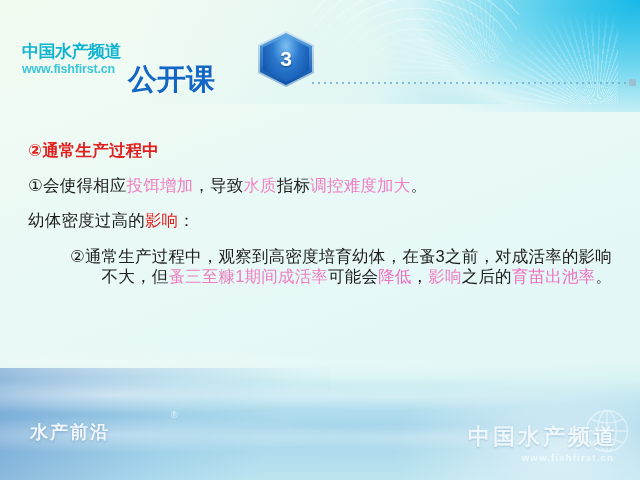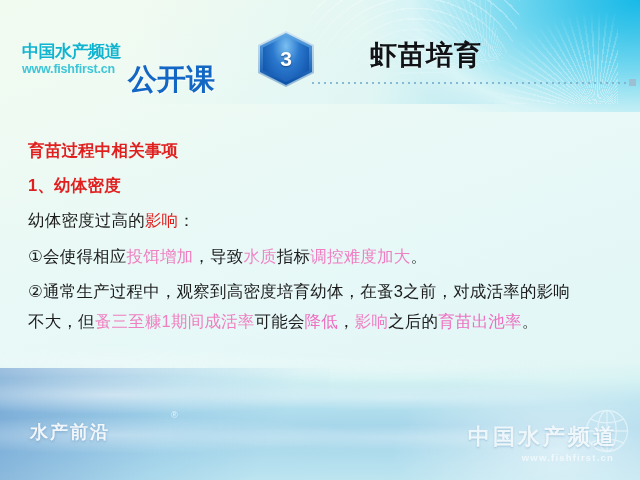--- a/index.html
+++ b/index.html
@@ -175,22 +175,22 @@
     color:#1c1c1c;
     white-space:nowrap;
     margin-bottom:16px;
     letter-spacing:0.2px;
   }
   .line.heading {
     font-weight:bold; color:#e01f1f; font-size:16.5px;
     margin-bottom:18px;
   }
   .line.sub { margin-bottom:19px; }
-  .line.para { margin-bottom:13px; }
-  .line.para2 { margin-bottom:16px; }
+  .line.para { margin-bottom:4px;text-align:right; }
+  .line.para2 { margin-bottom:16px;text-align:right; }
   .r  { color:#e01f1f; }
   .p1 { color:#ef7fc0; }
   .p2 { color:#f07ec4; }
   .p3 { color:#ee6fc0; }
   .p4 { color:#ef86c6; }
 
   
   .wm-left {
     position:absolute; left:30px; bottom:36px;
     font-size:18px; font-weight:bold; letter-spacing:2px;
@@ -255,39 +255,37 @@
       <div class="logo-course">公开课</div>
     </div>
 
     <div class="hexwrap">
       <div class="hex hex-outer"></div>
       <div class="hex hex-mid"></div>
       <div class="hex hex-inner"></div>
       <div class="hex-num">3</div>
     </div>
 
-    <div class="slide-title">虾苗培育</div>
 
     <div class="dotline"></div>
     <div class="dotline-cap"></div>
   </div>
 
   <div class="body-area">
 
-    <div class="line heading">育苗过程中相关事项</div>
-
-    <div class="line heading sub">1、幼体密度</div>
-
+    <div class="line heading">②通常生产过程中</div>
+
+
+
+    <div class="line sub">
+      <span>①会使得相应</span><span class="p1">投饵增加</span><span>，导致</span><span class="p4">水质</span><span>指标</span><span class="p2">调控难度加大</span><span>。</span>
+    </div>
 
     <div class="line sub">
       <span>幼体密度过高的</span><span class="r">影响</span><span>：</span>
-    </div>
-
-    <div class="line sub">
-      <span>①会使得相应</span><span class="p1">投饵增加</span><span>，导致</span><span class="p4">水质</span><span>指标</span><span class="p2">调控难度加大</span><span>。</span>
     </div>
 
     <div class="line para">②通常生产过程中，观察到高密度培育幼体，在蚤3之前，对成活率的影响</div>
 
     <div class="line para2">
       <span>不大，但</span><span class="p1">蚤三至糠1期间成活率</span><span>可能会</span><span class="p3">降低</span><span>，</span><span class="p2">影响</span><span>之后的</span><span class="p3">育苗出池率</span><span>。</span>
     </div>
   </div>
 
   <div class="wm-left">水产前沿</div>

